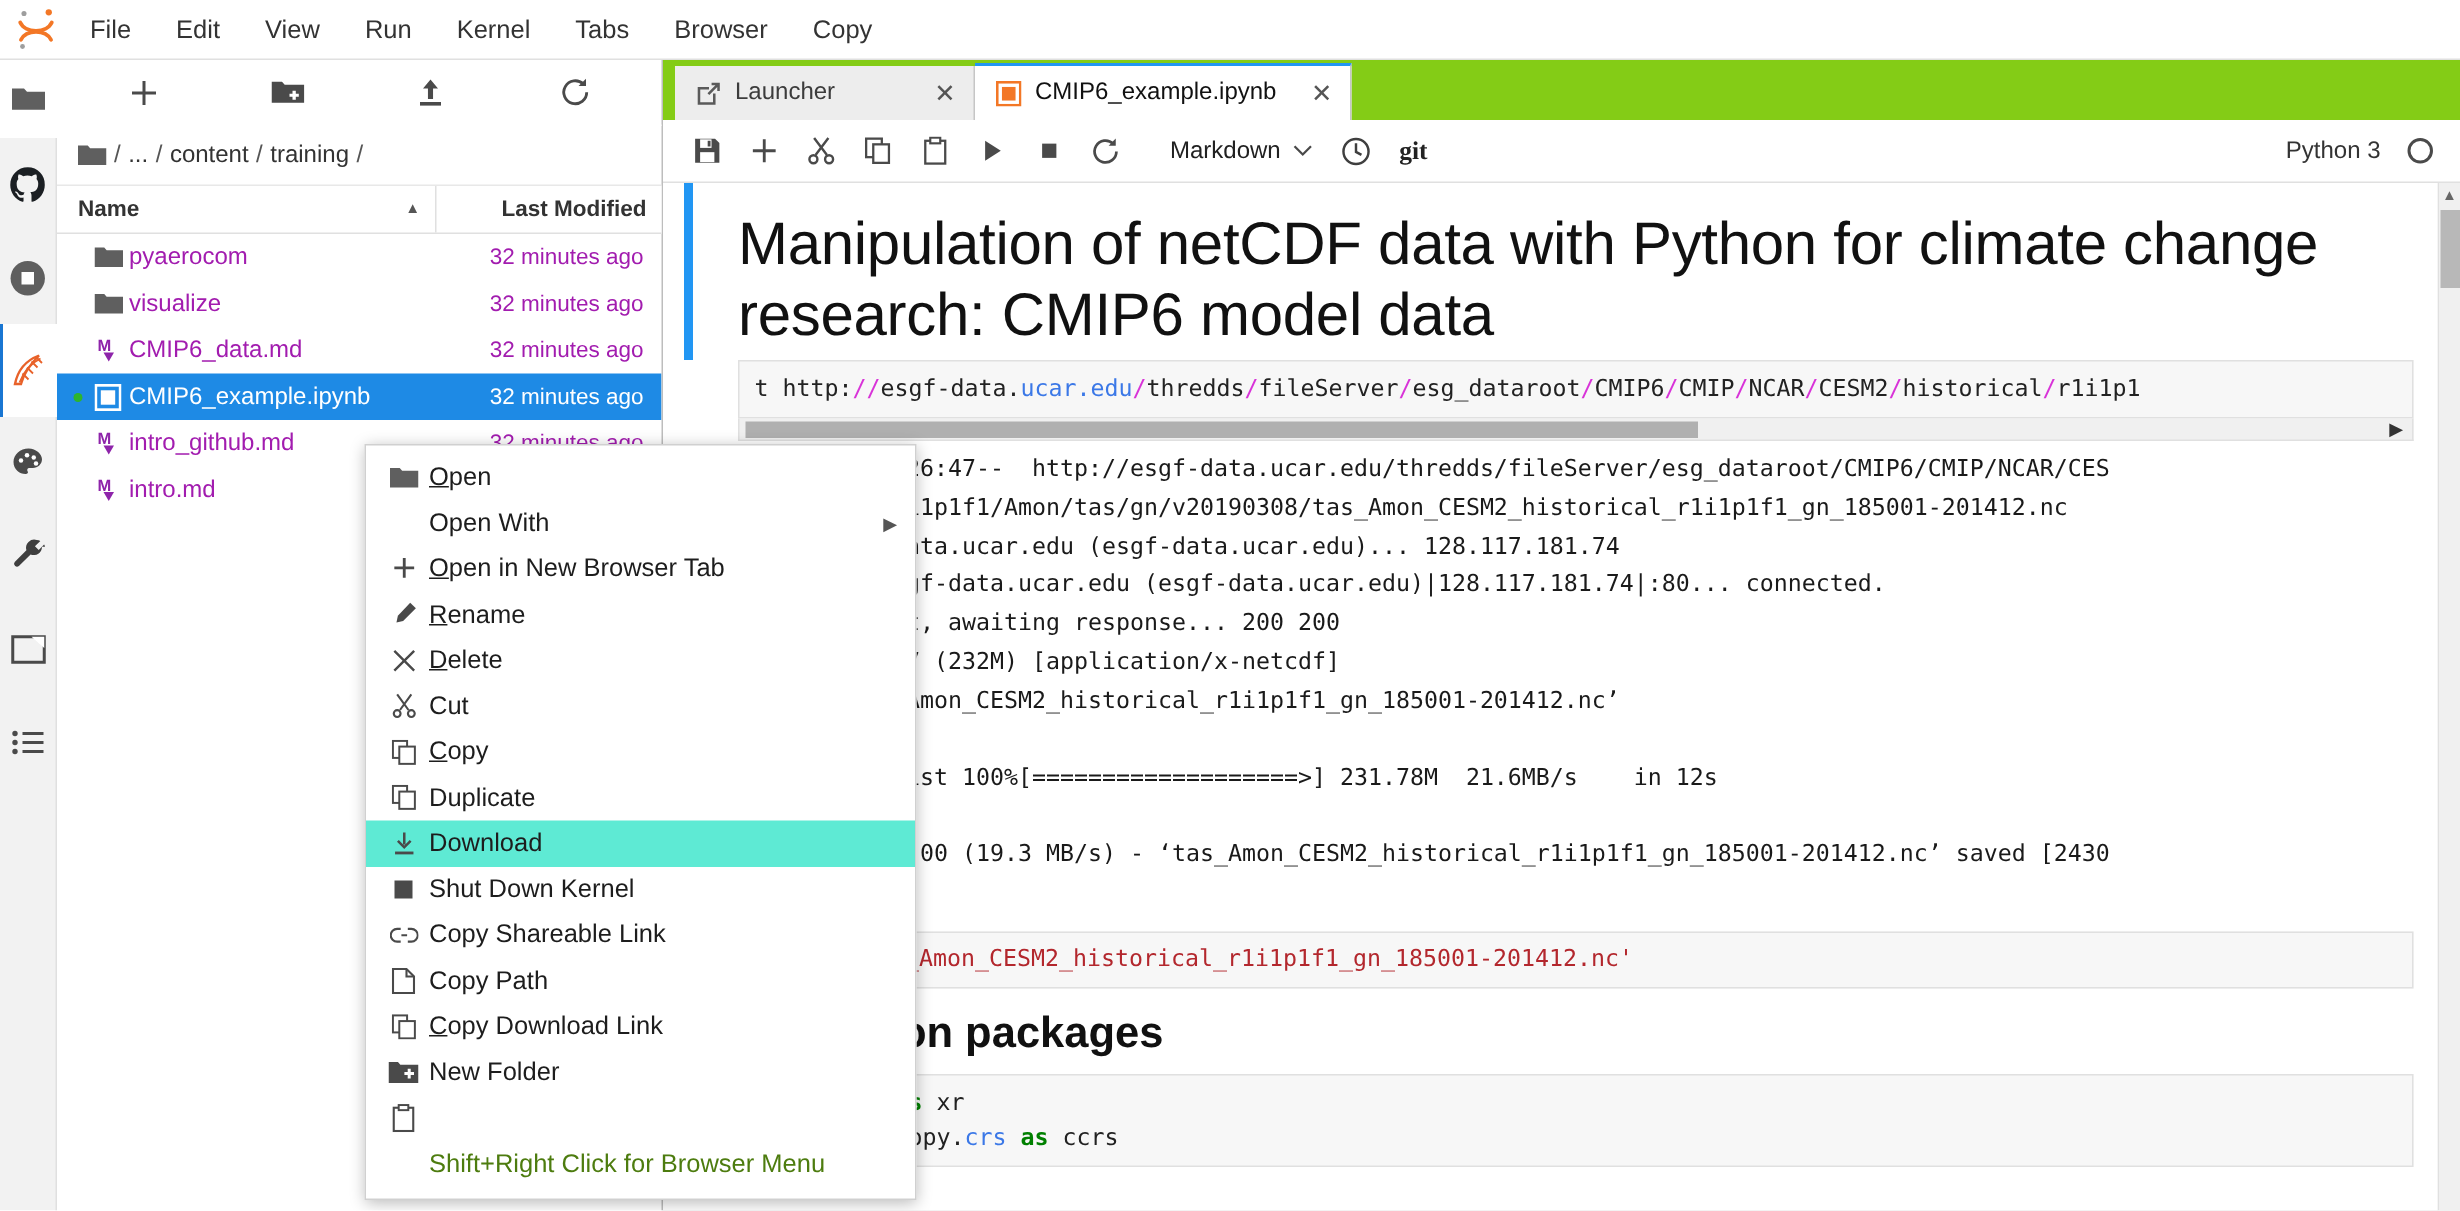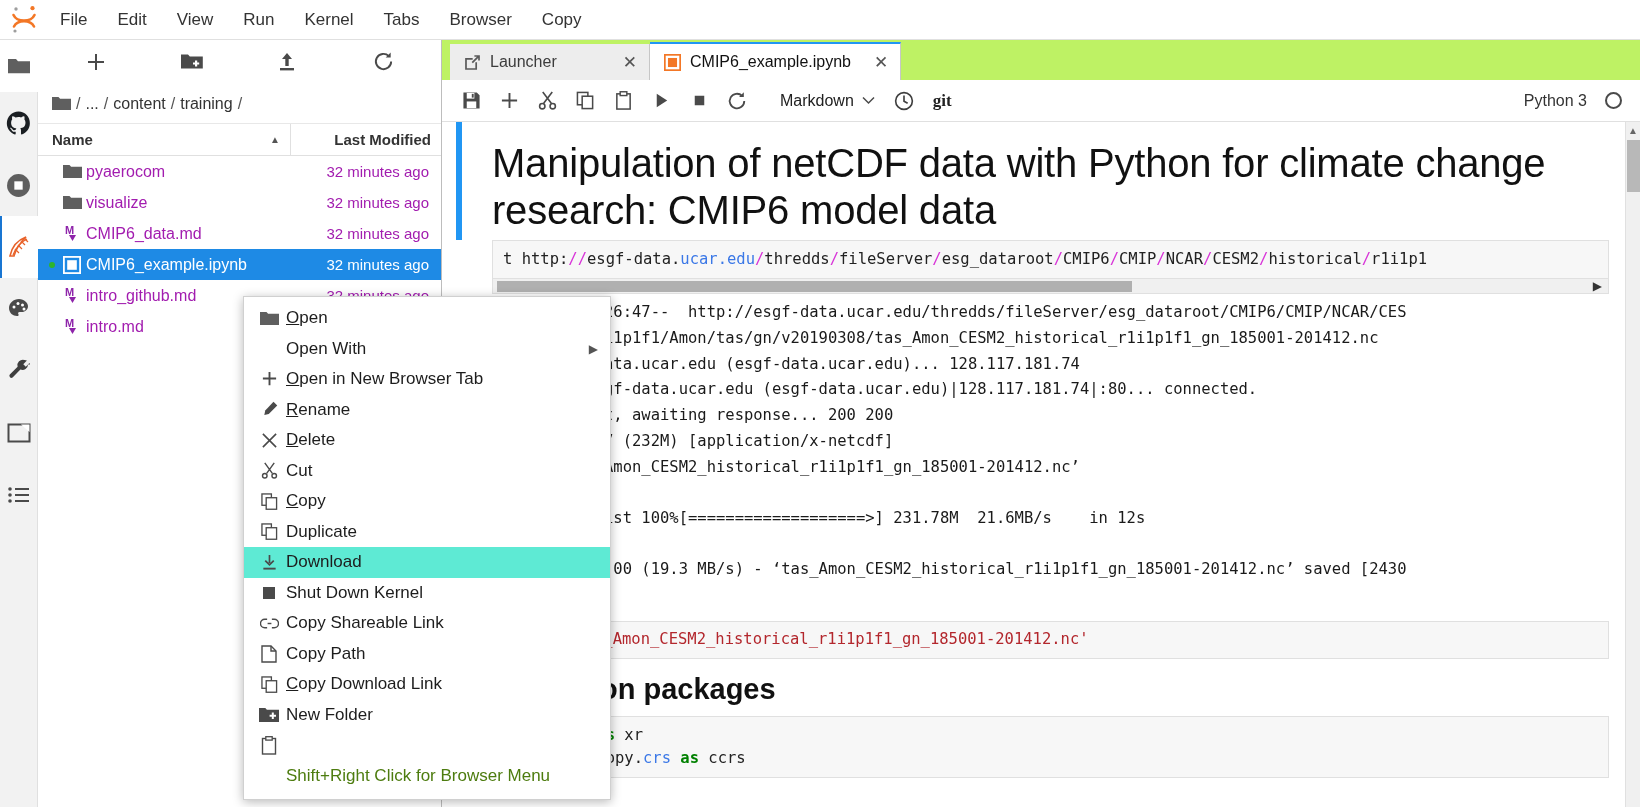--- a/index.html
+++ b/index.html
@@ -103,21 +103,21 @@
   .fb-row.running .dot span { display: block; }
   .fb-row .ficon { width: 28px; flex: 0 0 28px; display: flex; align-items: center; justify-content: center; }
   .fb-row .fname { flex: 1 1 auto; overflow: hidden; white-space: nowrap; text-overflow: ellipsis; }
   .fb-row .fmod { width: 152px; flex: 0 0 152px; text-align: right; padding-right: 12px; font-size: 15px; }
 
   
   .dock { flex: 1 1 auto; display: flex; flex-direction: column; min-width: 0; background: #bdbdbd; }
   .tabbar {
     height: 40px; flex: 0 0 40px;
     display: flex; align-items: flex-end;
-    background: #bef264;
+    background: #84cc16;
     padding-left: 8px;
   }
   .tab {
     height: 36px; display: flex; align-items: center; gap: 9px;
     padding: 0 12px 0 14px; min-width: 200px;
     background: #ededed; color: #3c3c3c;
     font-size: 16px; cursor: pointer;
     border-right: 1px solid #c6c6c6;
   }
   .tab.active { background: #ffffff; color: #111111; border-top: 2px solid #2196f3; height: 38px; }

